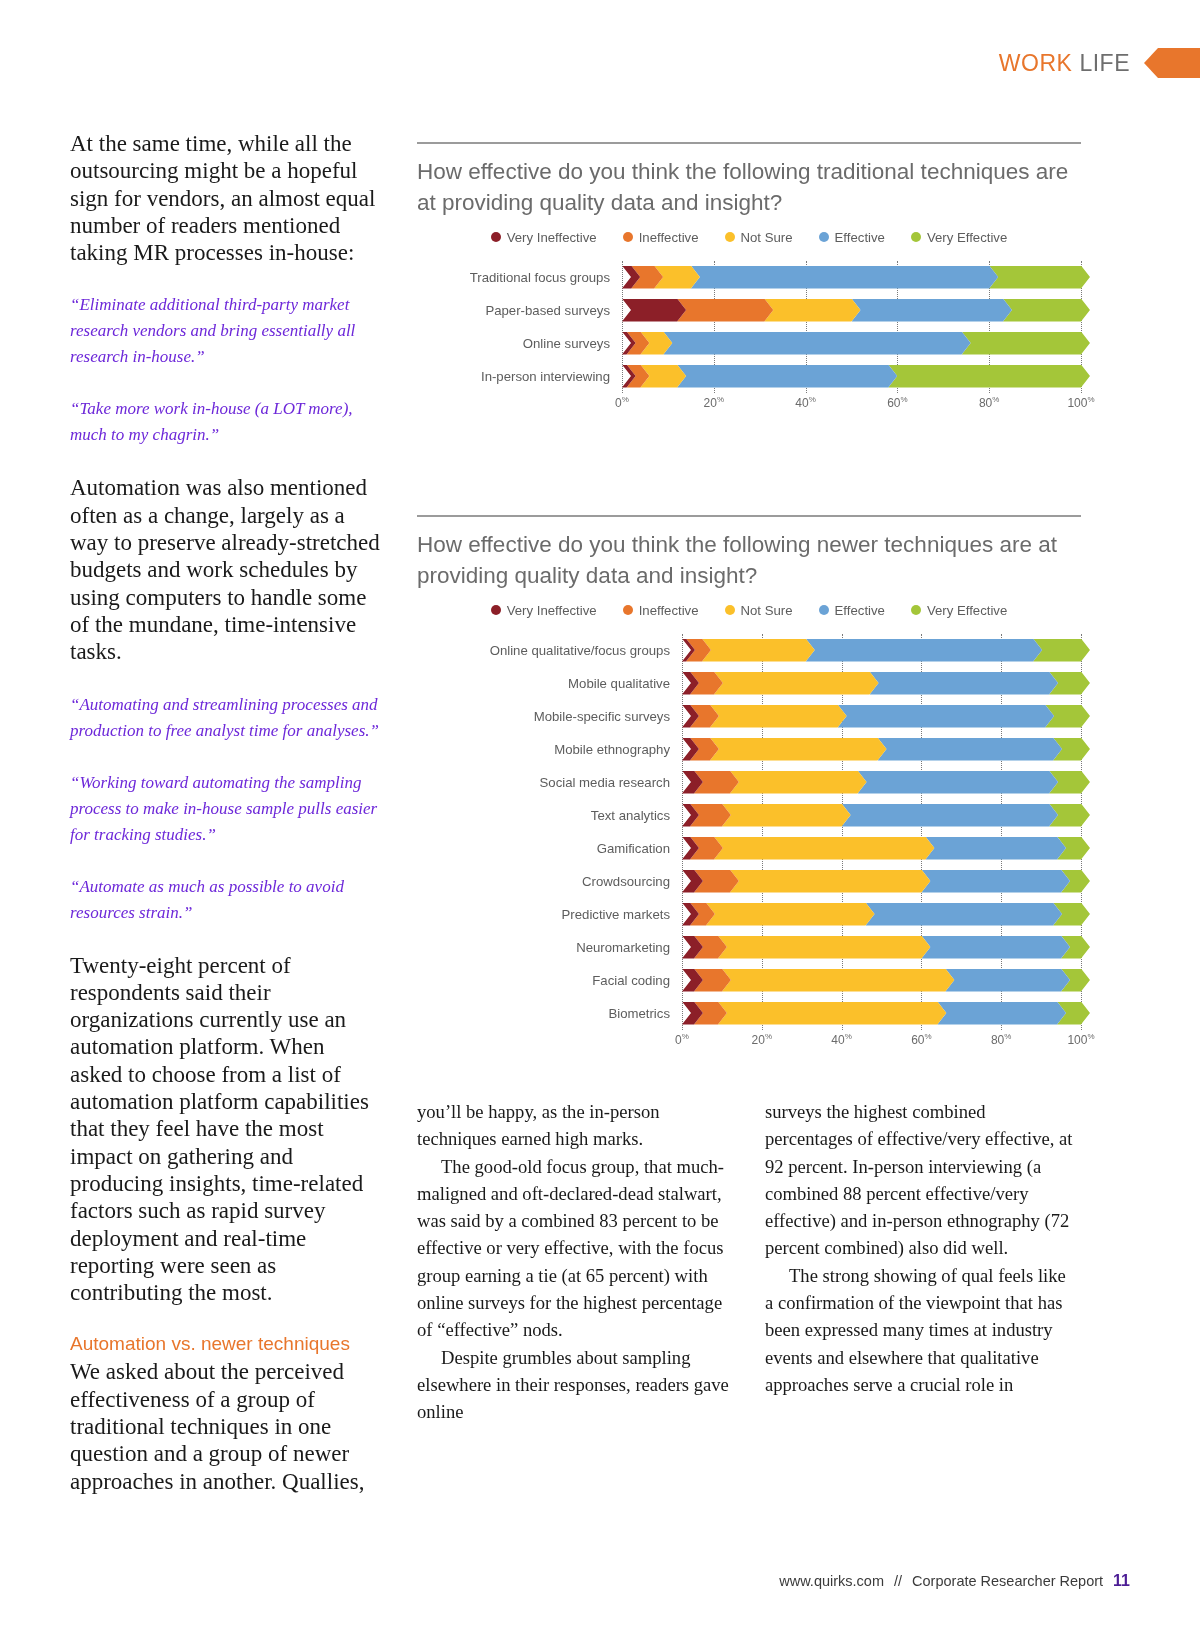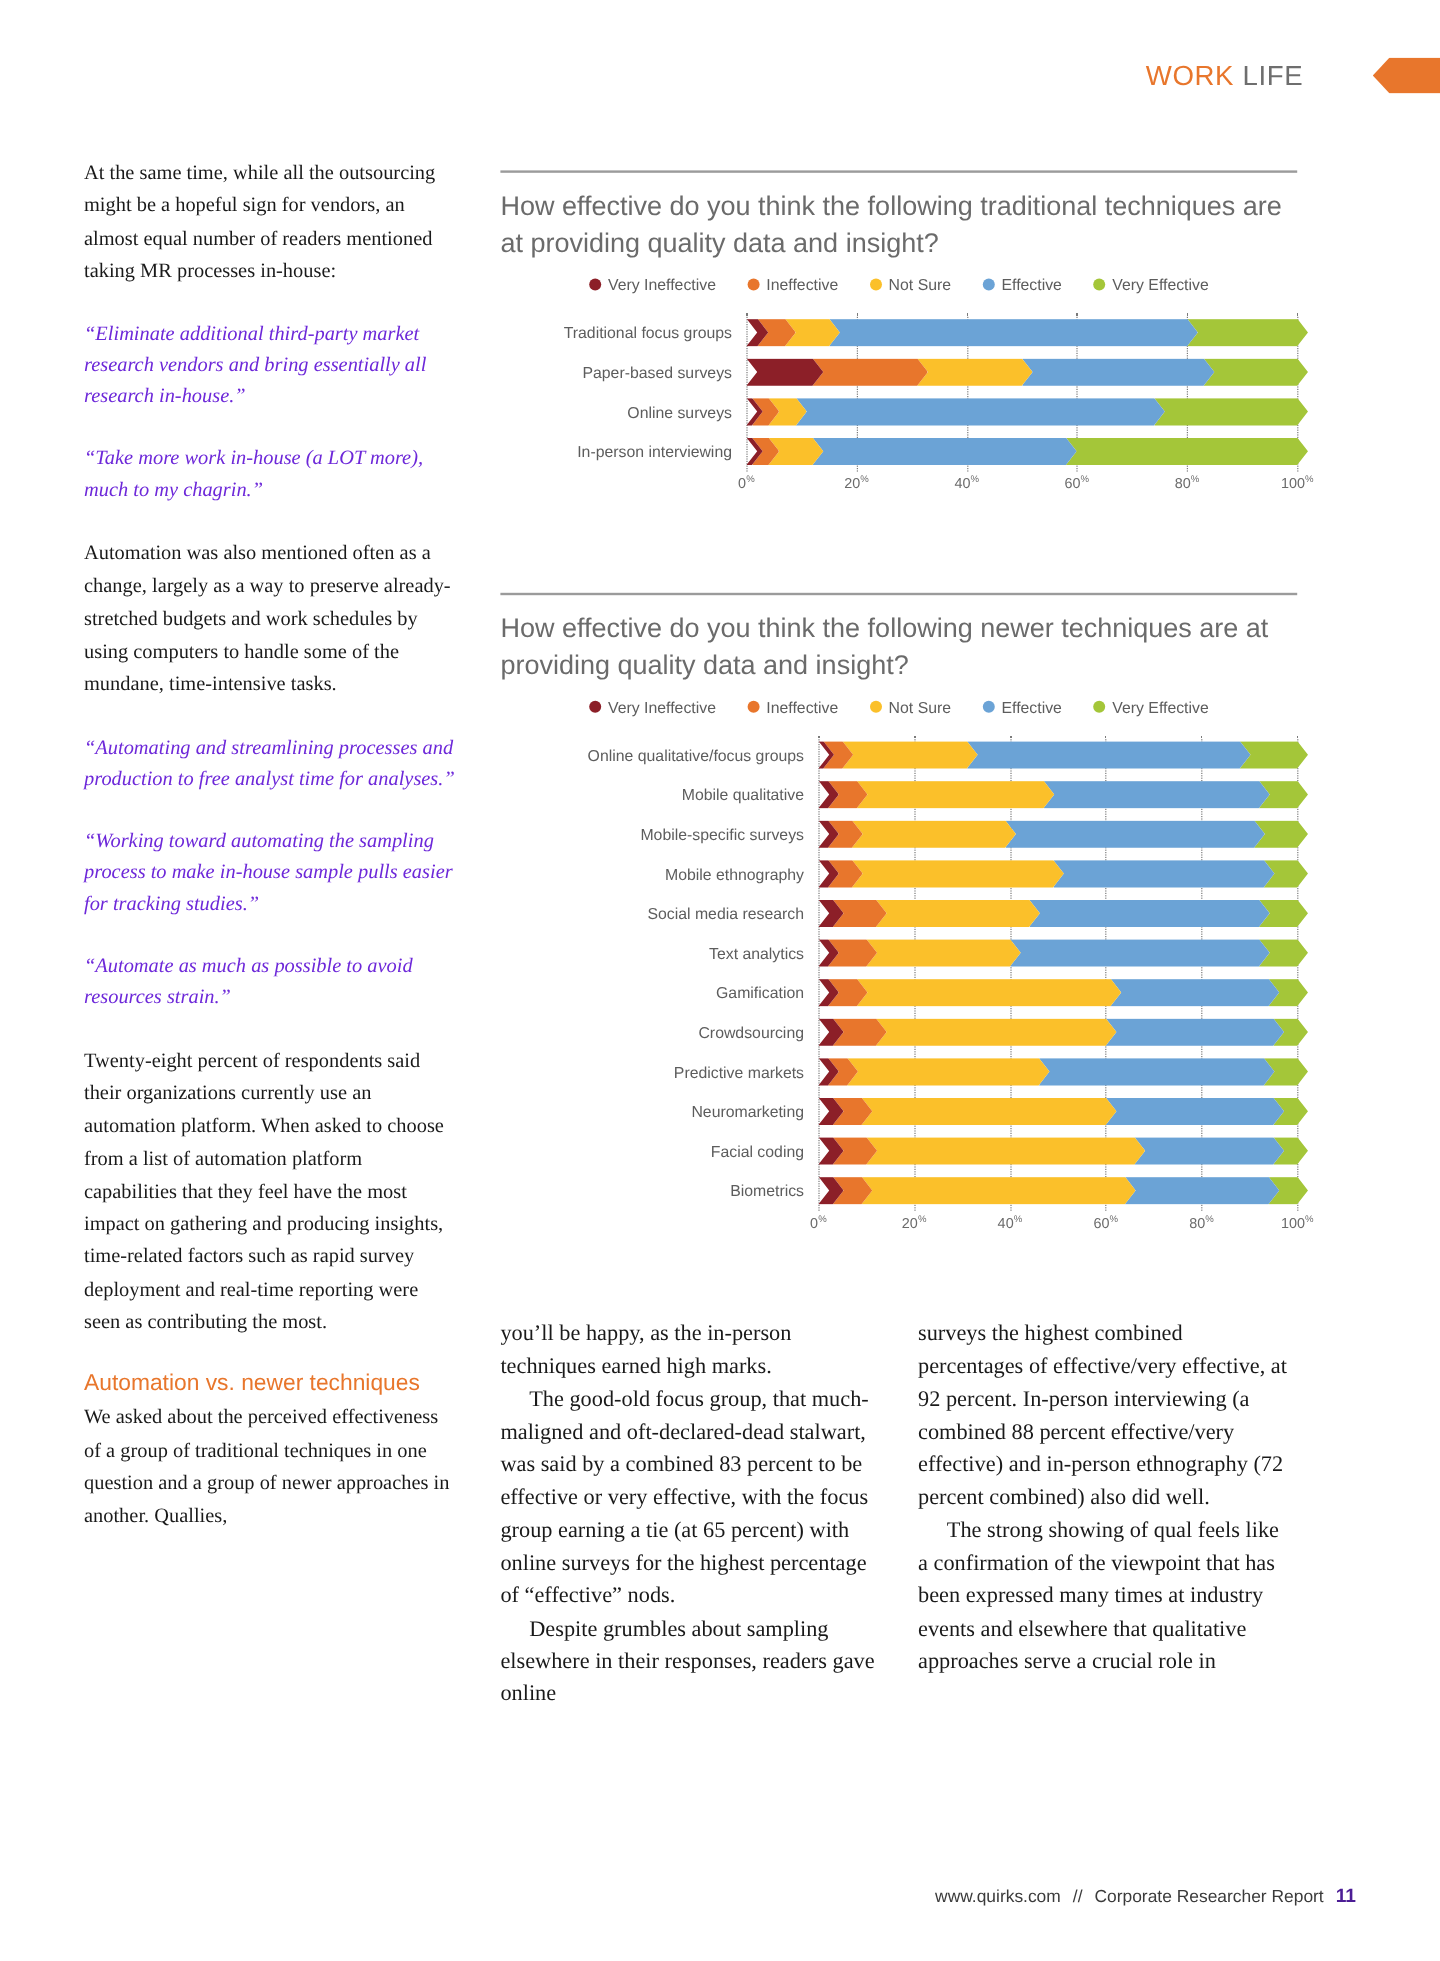--- a/index.html
+++ b/index.html
@@ -4,32 +4,32 @@
 <style>
   html,body{margin:0;padding:0;}
   body{
     width:1200px;height:1634px;background:#ffffff;
     font-family:"Liberation Serif", serif;
     color:#1a1a1a;position:relative;overflow:hidden;
   }
   .page{position:absolute;inset:0;}
 
   
-  .header{position:absolute;top:44px;right:0;height:38px;display:flex;align-items:center;gap:44px;}
+  .header{position:absolute;top:44px;right:0;height:38px;display:flex;align-items:center;}
   .header-words{font-family:"Liberation Sans",sans-serif;font-size:23px;letter-spacing:.5px;}
   .hw-work{color:#E8762C;}
   .hw-life{color:#6e6e6e;margin-left:7px;}
   .header-arrow{
     margin-left:14px;width:56px;height:30px;background:#E8762C;
     clip-path:polygon(14px 0,56px 0,56px 30px,14px 30px,0 15px);
   }
 
   
   .left-col{position:absolute;left:70px;top:130px;width:312px;}
-  .body-p{font-size:17px;line-height:27.3px;margin:0 0 26px 0;text-align:left;}
+  .body-p{font-size:23px;line-height:27.3px;margin:0 0 26px 0;text-align:left;}
   .quote{font-size:17px;line-height:26px;margin:12px 0 26px 0;color:#6d28d9;font-style:italic;}
   .subhead{
     font-family:"Liberation Sans",sans-serif;color:#E8762C;
     font-size:19px;line-height:24px;margin:0 0 2px 0;
   }
 
   
   .chart-block{position:absolute;}
   .rule{height:1.5px;background:#9b9b9b;width:100%;}
   .chart-title{
@@ -186,21 +186,21 @@
           <div class="tick" style="left: 0px;">0<sup>%</sup></div>
           <div class="tick" style="left: 91.8px;">20<sup>%</sup></div>
           <div class="tick" style="left: 183.6px;">40<sup>%</sup></div>
           <div class="tick" style="left: 275.4px;">60<sup>%</sup></div>
           <div class="tick" style="left: 367.2px;">80<sup>%</sup></div>
           <div class="tick" style="left: 459px;">100<sup>%</sup></div>
         </div>
       </div>
   </div>
 
-  <div class="chart-block" id="chart-1-block" style="left:417px;top:494px;width:664px;">
+  <div class="chart-block" id="chart-1-block" style="left:417px;top:515px;width:664px;">
     <div class="rule"></div>
     <p class="chart-title">How effective do you think the following newer techniques are at providing quality data and insight?</p>
     <div class="legend" id="legend-1">
         <div class="legend-item">
           <span class="legend-dot" style="background: rgb(140, 31, 40);"></span>
           <span>Very Ineffective</span>
         </div>
         <div class="legend-item">
           <span class="legend-dot" style="background: rgb(232, 118, 44);"></span>
           <span>Ineffective</span>

